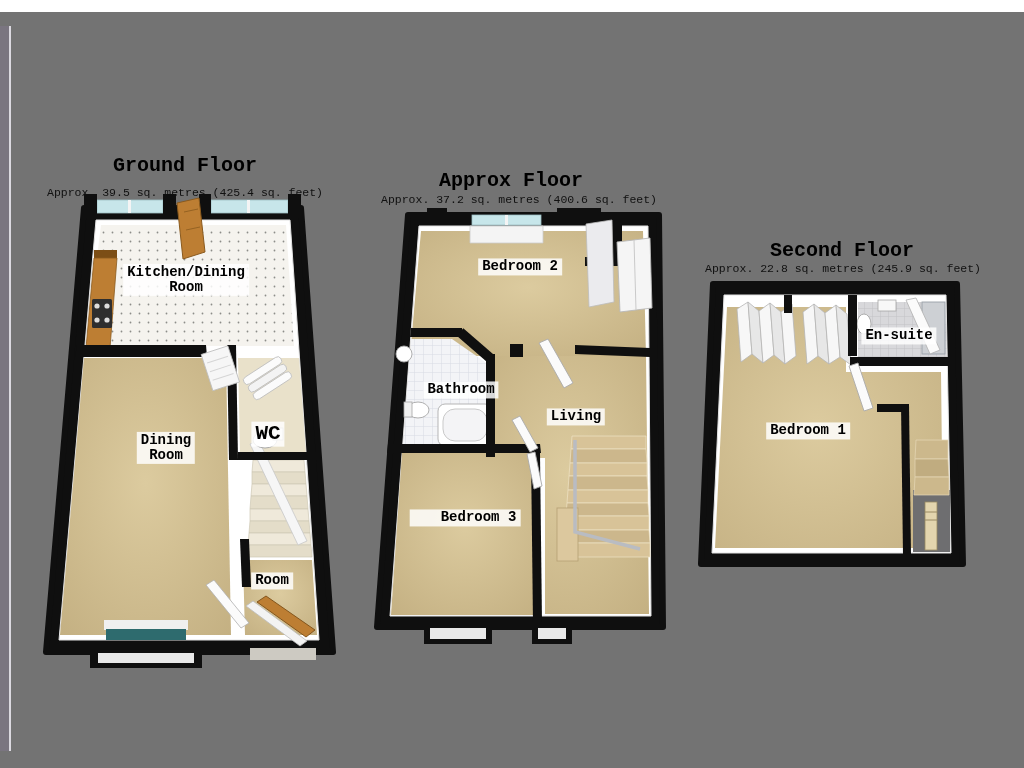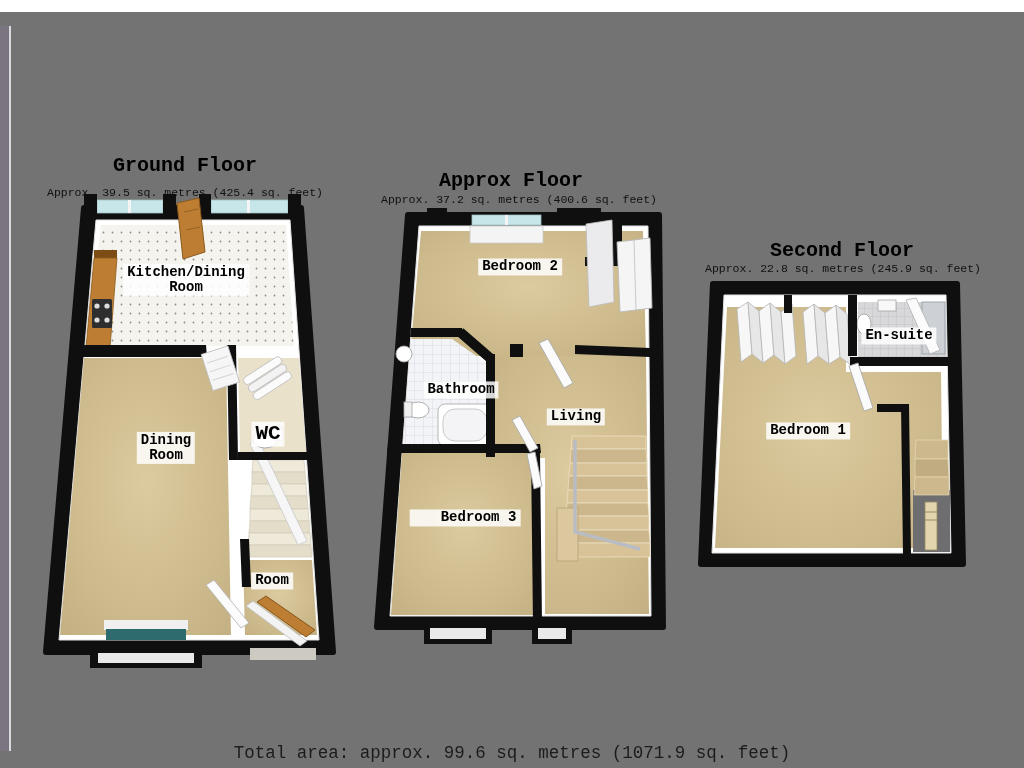--- a/index.html
+++ b/index.html
@@ -252,15 +252,14 @@
   <div class="room-label" style="left:272px; top:569px;">Room</div>
 
   <div class="room-label" style="left:520px; top:255px;">Bedroom 2</div>
   <div class="room-label" style="left:461px; top:378px;">Bathroom</div>
   <div class="room-label" style="left:576px; top:405px;">Living</div>
   <div class="room-label" style="left:465px; top:506px;padding-left:31px;">Bedroom 3</div>
 
   <div class="room-label" style="left:899px; top:324px;">En-suite</div>
   <div class="room-label" style="left:808px; top:419px;text-align:center;">Bedroom 1</div>
 
-  <div class="total">Total area: approx. 99.6 sq. metres (1071.9 sq. feet)</div>
 
 </div>
 
 </body></html>

